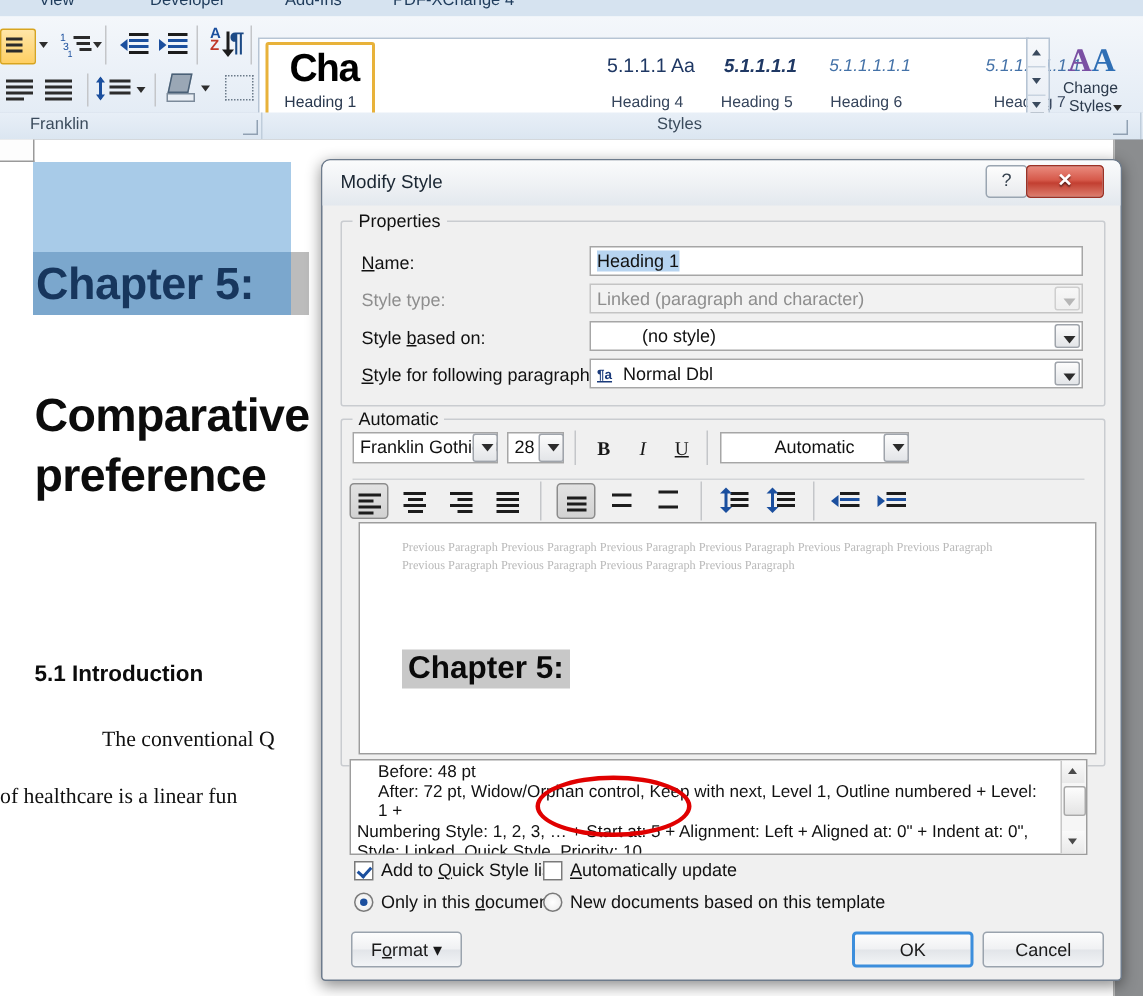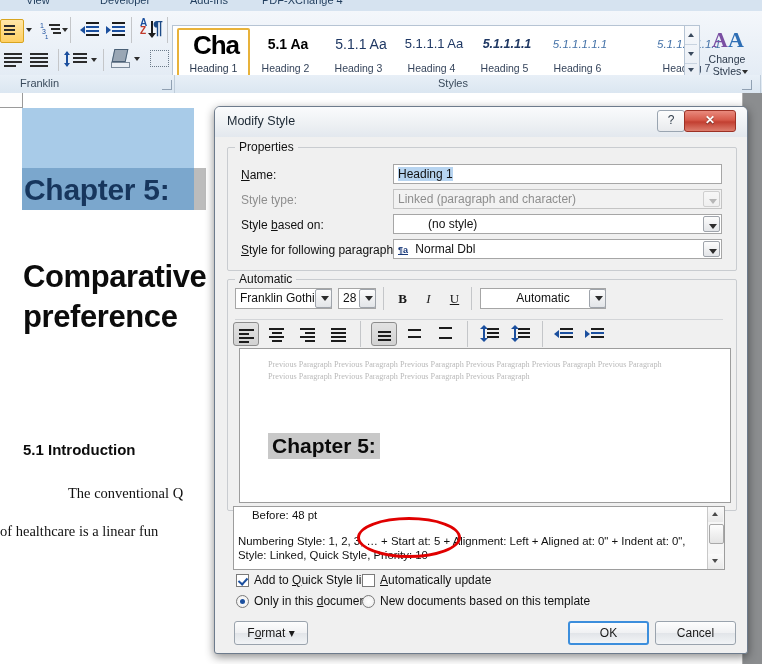--- a/index.html
+++ b/index.html
@@ -421,28 +421,20 @@
     <div class="pg-icon" style="left:148px; top:38px; width:32px; height:22px;">
       <div style="position:absolute;left:2px;top:1px;width:17px;height:15px;border:1px dotted #6b7a89;"></div>
       <div class="arrow-dn" style="left:25px; top:8px;"></div>
     </div>
 
     <div class="styles-gallery">
       <div class="style-item selected" style="left:4px; top:2px;">
         <div class="preview">Cha</div>
         <div class="slabel">Heading 1</div>
       </div>
-      <div class="style-item" style="left:76px;">
-        <div class="preview" style="font-weight:bold;color:#000;font-size:14px;">5.1  Aa</div>
-        <div class="slabel">Heading 2</div>
-      </div>
-      <div class="style-item" style="left:149px;">
-        <div class="preview" style="font-size:14px;color:#1f3864;">5.1.1  Aa</div>
-        <div class="slabel">Heading 3</div>
-      </div>
       <div class="style-item" style="left:222px;">
         <div class="preview" style="font-size:13px;color:#1f3864;">5.1.1.1  Aa</div>
         <div class="slabel">Heading 4</div>
       </div>
       <div class="style-item" style="left:295px;">
         <div class="preview" style="font-size:12.5px;font-weight:bold;font-style:italic;color:#1f3864;">5.1.1.1.1</div>
         <div class="slabel">Heading 5</div>
       </div>
       <div class="style-item" style="left:368px;">
         <div class="preview" style="font-size:11.5px;font-style:italic;color:#4472a8;">5.1.1.1.1.1</div>
@@ -683,21 +675,21 @@
     </div>
 
     <div class="preview-box" style="left:24px; top:241px; width:490px; height:153px;">
       <div class="prev-para" style="left:28px; top:10px; width:412px;">Previous Paragraph Previous Paragraph Previous Paragraph Previous Paragraph Previous Paragraph Previous Paragraph Previous Paragraph Previous Paragraph Previous Paragraph Previous Paragraph</div>
       <div class="prev-chapter" style="left:28px; top:84px;">Chapter 5:</div>
     </div>
 
     <div class="desc-box" style="left:18px; top:399px; width:490px; height:62px;">
       <div class="desc-text">
         <span class="ind">Before:  48 pt</span><br>
-        <br>
+        <span class="ind">After:  72 pt, Widow/Orphan control, Keep with next, Level 1, Outline numbered + Level: 1 +</span><br>
         <span>Numbering Style: 1, 2, 3, … + Start at: 5 + Alignment: Left + Aligned at:  0" + Indent at:  0",</span><br>
         <span>Style: Linked, Quick Style, Priority: 10</span>
       </div>
       <div class="scroll-v" style="right:0; top:0; bottom:0;">
         <div class="sb-btn" style="top:0;">
           <div class="tri-up" style="left:4px;top:5px;border-bottom-color:#4a4a4a;"></div>
         </div>
         <div class="sb-thumb" style="top:17px;"></div>
         <div class="sb-btn" style="bottom:0;">
           <div class="tri-dn" style="left:4px;top:5px;border-top-color:#4a4a4a;"></div>

